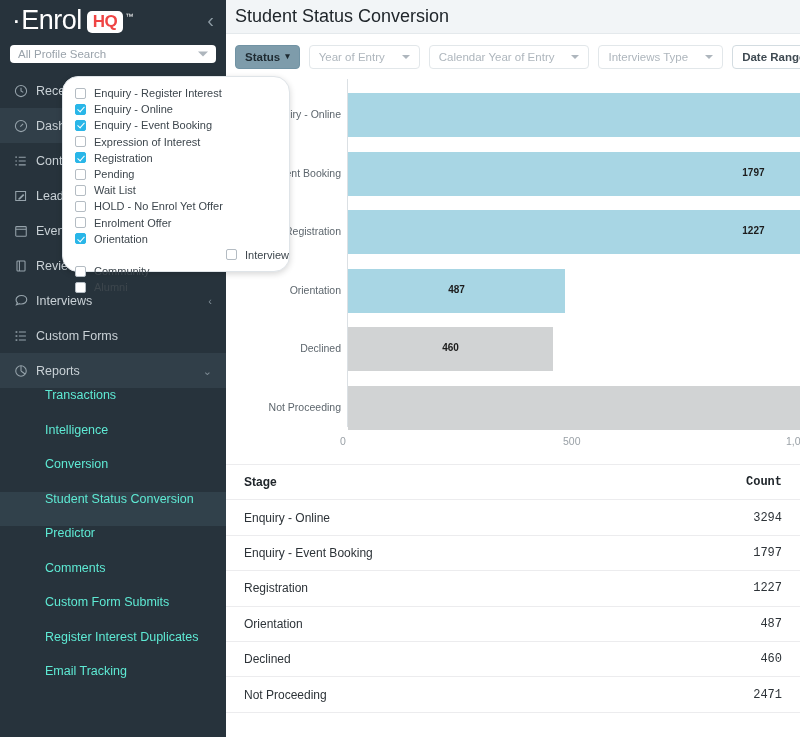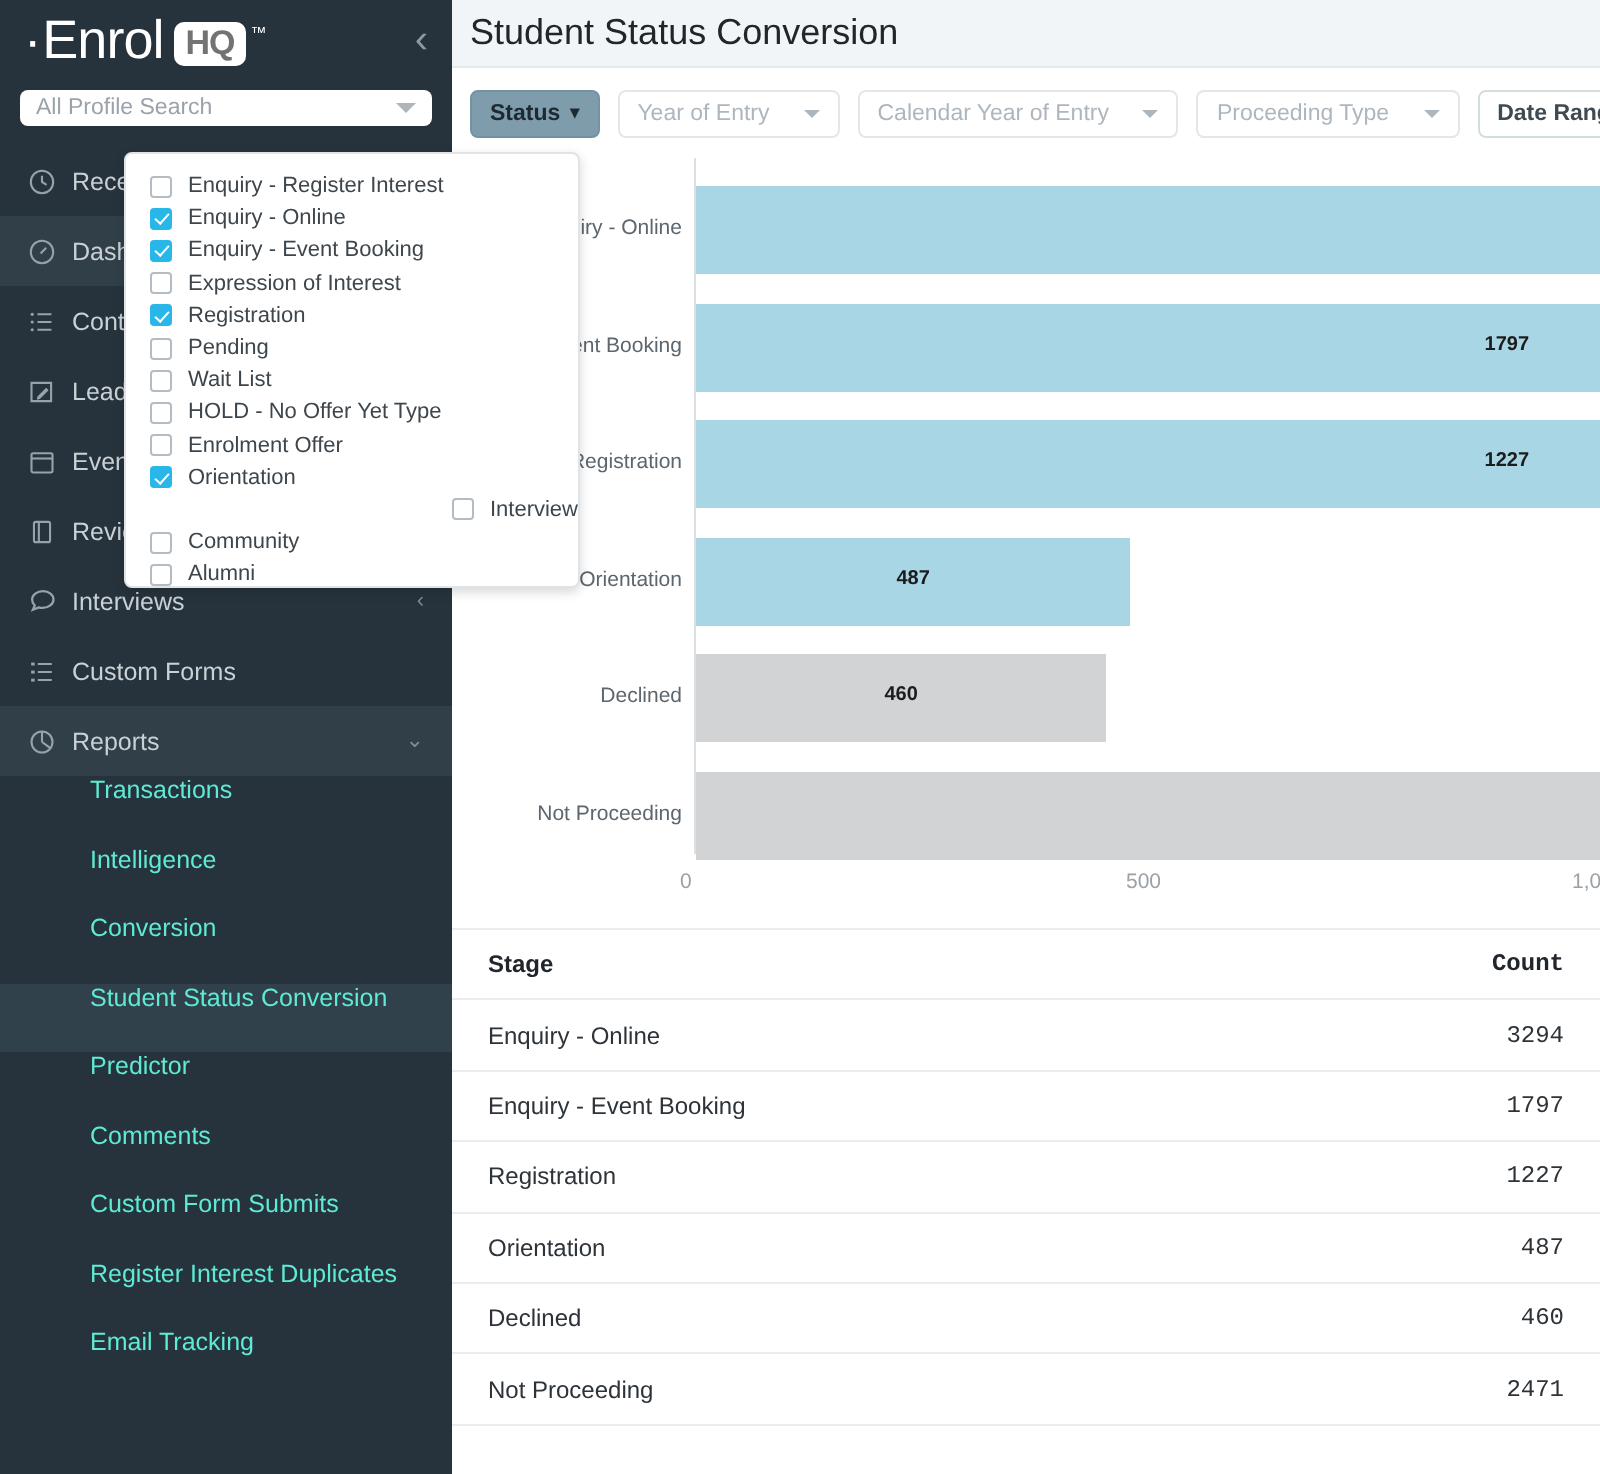--- a/index.html
+++ b/index.html
@@ -28,21 +28,21 @@
     display: flex; align-items: baseline;
     color: #ffffff;
     font-size: 26px;
     letter-spacing: -0.5px;
   }
   .brand .dot {
     font-size: 26px; line-height: 1; margin-right: 1px; color: #ffffff;
   }
   .brand .word { font-weight: 400; font-size: 27px; line-height: 1; }
   .brand .hq {
-    background: #ffffff; color: #737373;
+    background: #ffffff; color: #ef4444;
     font-weight: 700; font-size: 17px;
     border-radius: 5px;
     padding: 2px 6px 3px 6px;
     margin-left: 5px;
     line-height: 1;
     position: relative; top: -2px;
   }
   .brand .tm { font-size: 8px; color: #ffffff; margin-left: 2px; position: relative; top: -10px; }
   .sb-collapse {
     position: absolute; right: 12px; top: 10px;
@@ -155,24 +155,24 @@
     border-right: 4px solid transparent;
     border-top: 4px solid currentColor;
     display: inline-block;
   }
   .tri-caret { font-size: 9px; line-height: 1; }
 
   
   #status-dropdown {
     position: absolute;
     left: 62px; top: 76px;
-    width: 228px; height: 218px;
+    width: 228px; height: 196px;
     background: #ffffff;
     border: 1px solid #dfe4e8;
-    border-radius: 4px;
+    border-radius: 16px;
     box-shadow: 0 2px 6px rgba(0,0,0,0.16);
     z-index: 50;
     padding: 8px 0 6px 0;
   }
   .dd-item {
     height: 16px;
     display: flex; align-items: center;
     padding-left: 12px;
     font-size: 11px; color: #3d464d;
     cursor: pointer;
@@ -429,21 +429,21 @@
       </div>
       <div class="tb-btn ghost">
         <span>Year of Entry</span>
         <span class="tri-down" style="margin-left:12px"></span>
       </div>
       <div class="tb-btn ghost">
         <span>Calendar Year of Entry</span>
         <span class="tri-down" style="margin-left:12px"></span>
       </div>
       <div class="tb-btn ghost">
-        <span>Proceeding Type</span>
+        <span>Interviews Type</span>
         <span class="tri-down" style="margin-left:12px"></span>
       </div>
       <div class="tb-btn outline">
         <span>Date Range</span>
 
       </div>
 
     </div>
 
     <div class="chart-wrap">
@@ -532,21 +532,21 @@
       <div class="dd-item" style="height: 16.2px;">
         <span class="dd-box"></span>
         <span>Pending</span>
       </div>
       <div class="dd-item" style="height: 16.2px;">
         <span class="dd-box"></span>
         <span>Wait List</span>
       </div>
       <div class="dd-item" style="height: 16.2px;">
         <span class="dd-box"></span>
-        <span>HOLD - No Offer Yet Type</span>
+        <span>HOLD - No Enrol Yet Offer</span>
       </div>
       <div class="dd-item" style="height: 16.2px;">
         <span class="dd-box"></span>
         <span>Enrolment Offer</span>
       </div>
       <div class="dd-item" style="height: 16.2px;">
         <span class="dd-box checked"></span>
         <span>Orientation</span>
       </div>
       <div class="dd-item" style="height: 16.2px; justify-content: flex-end;">

